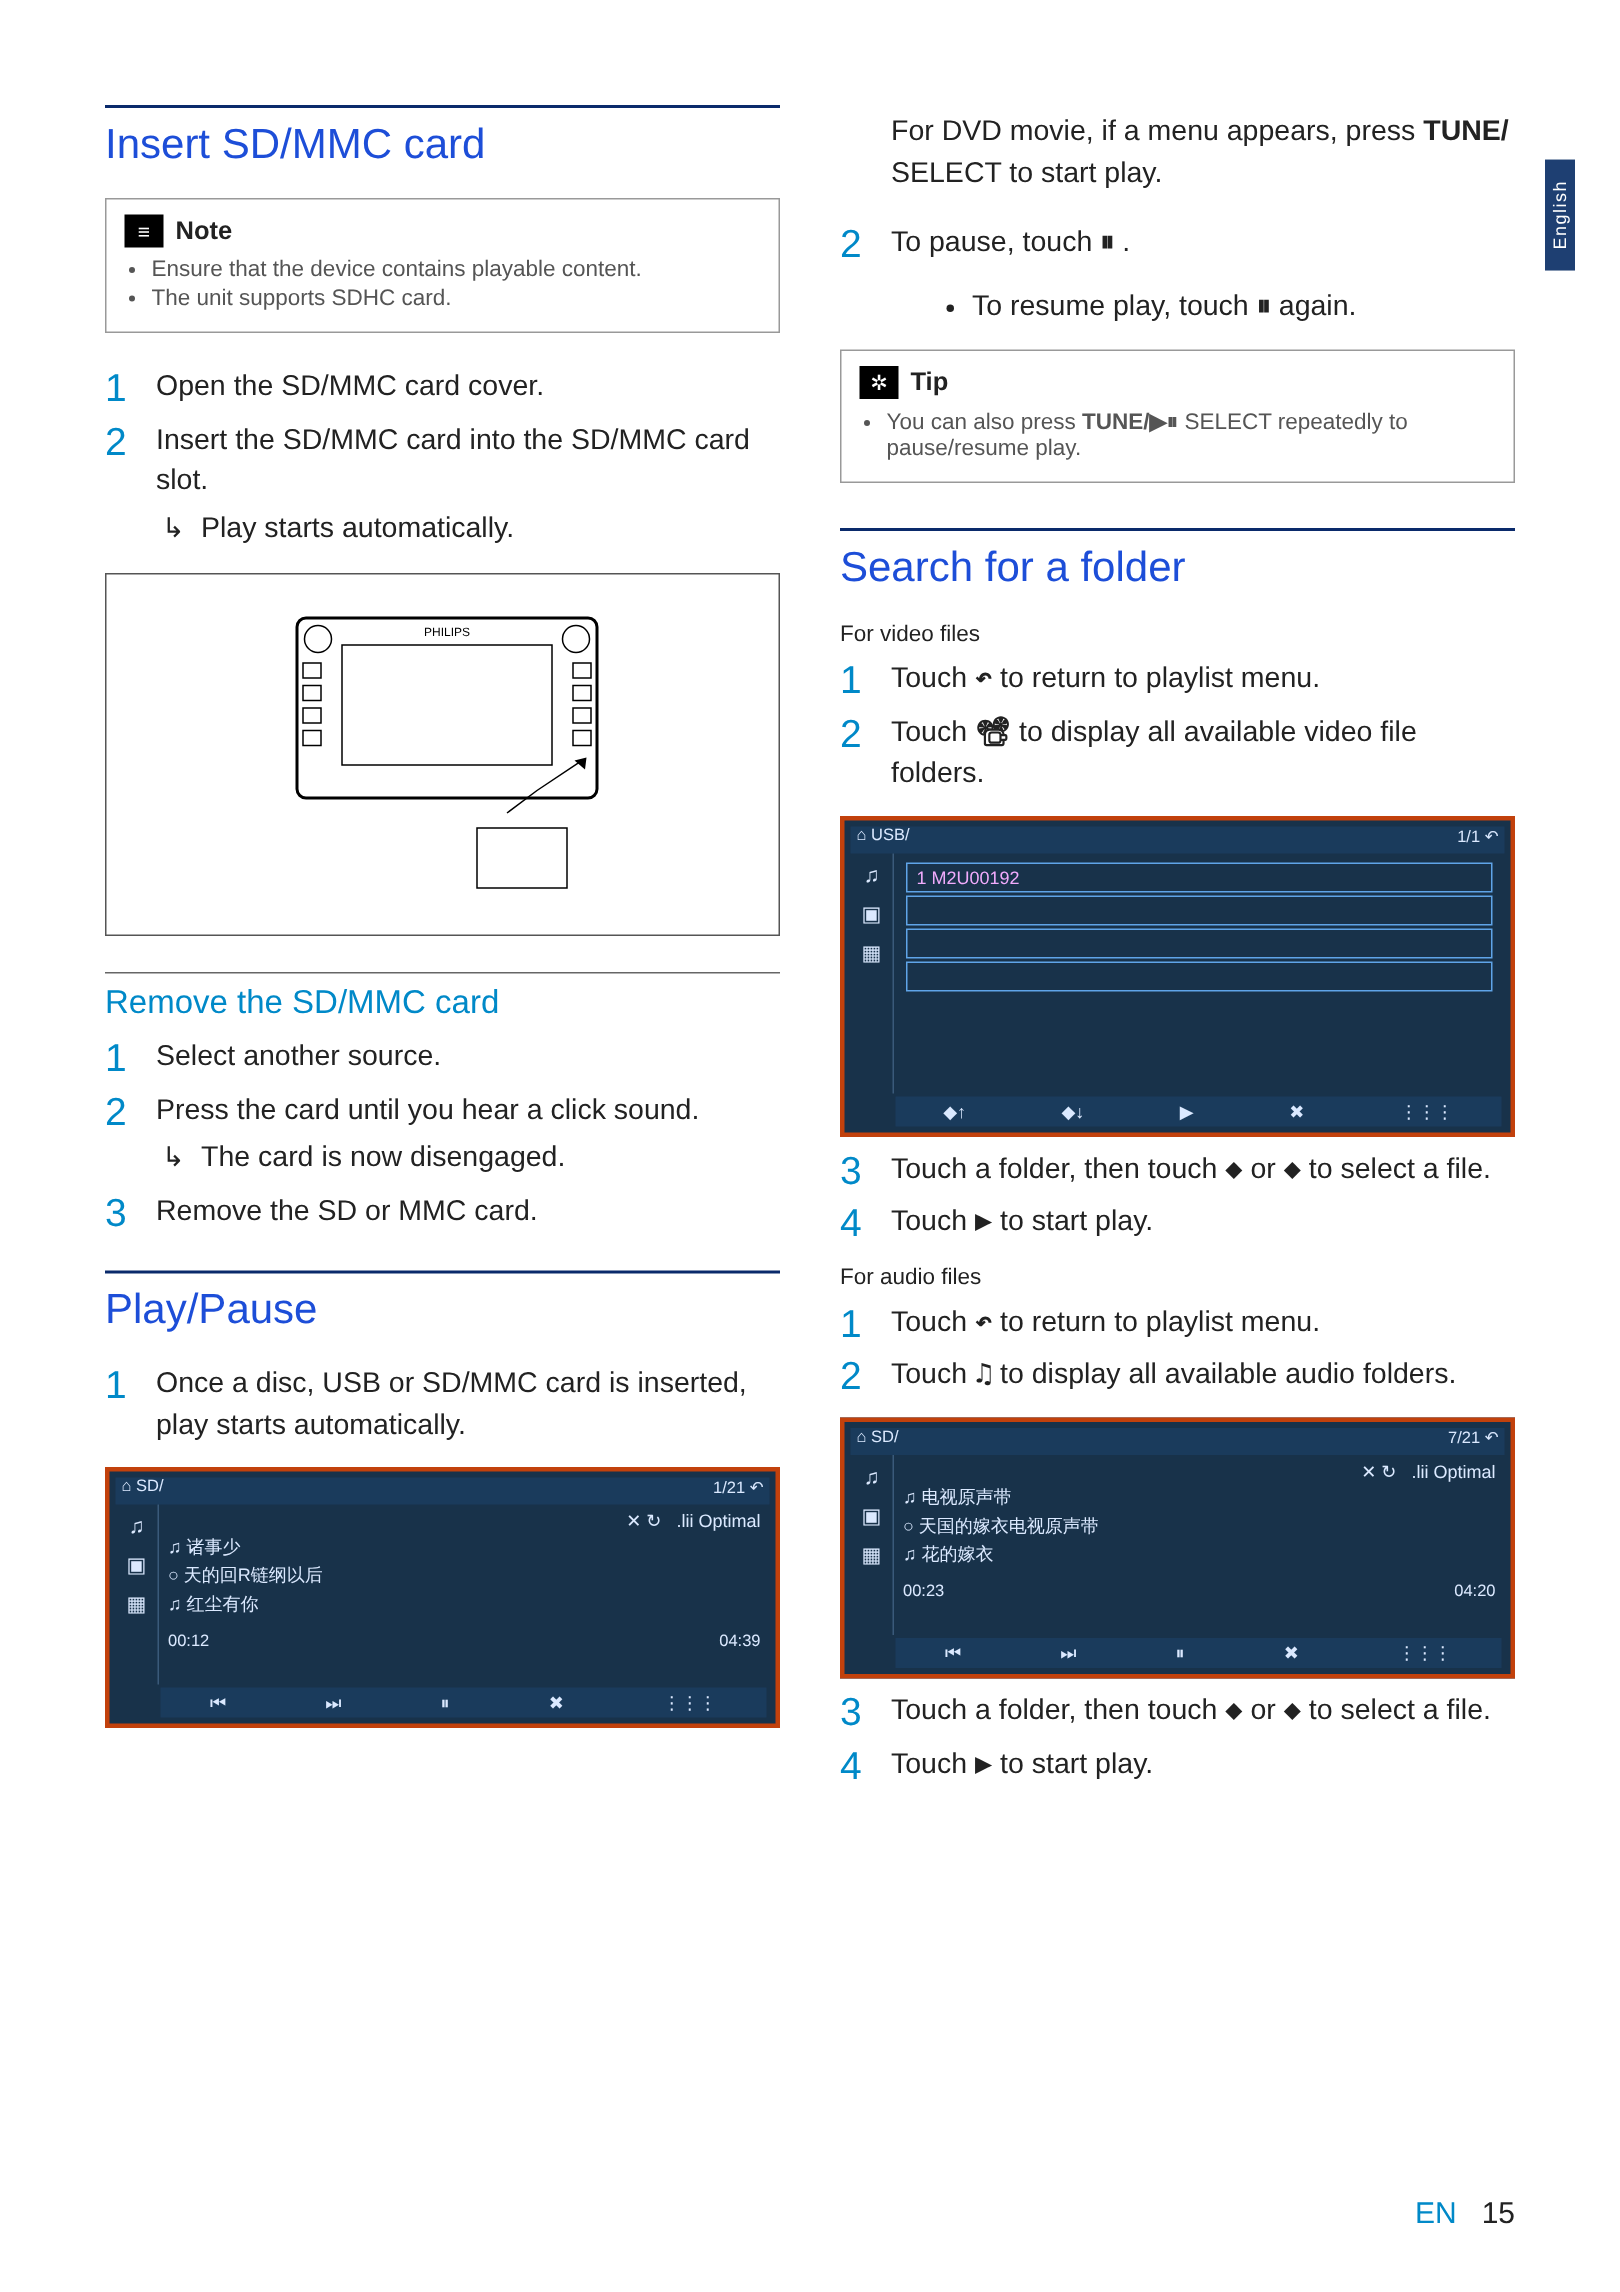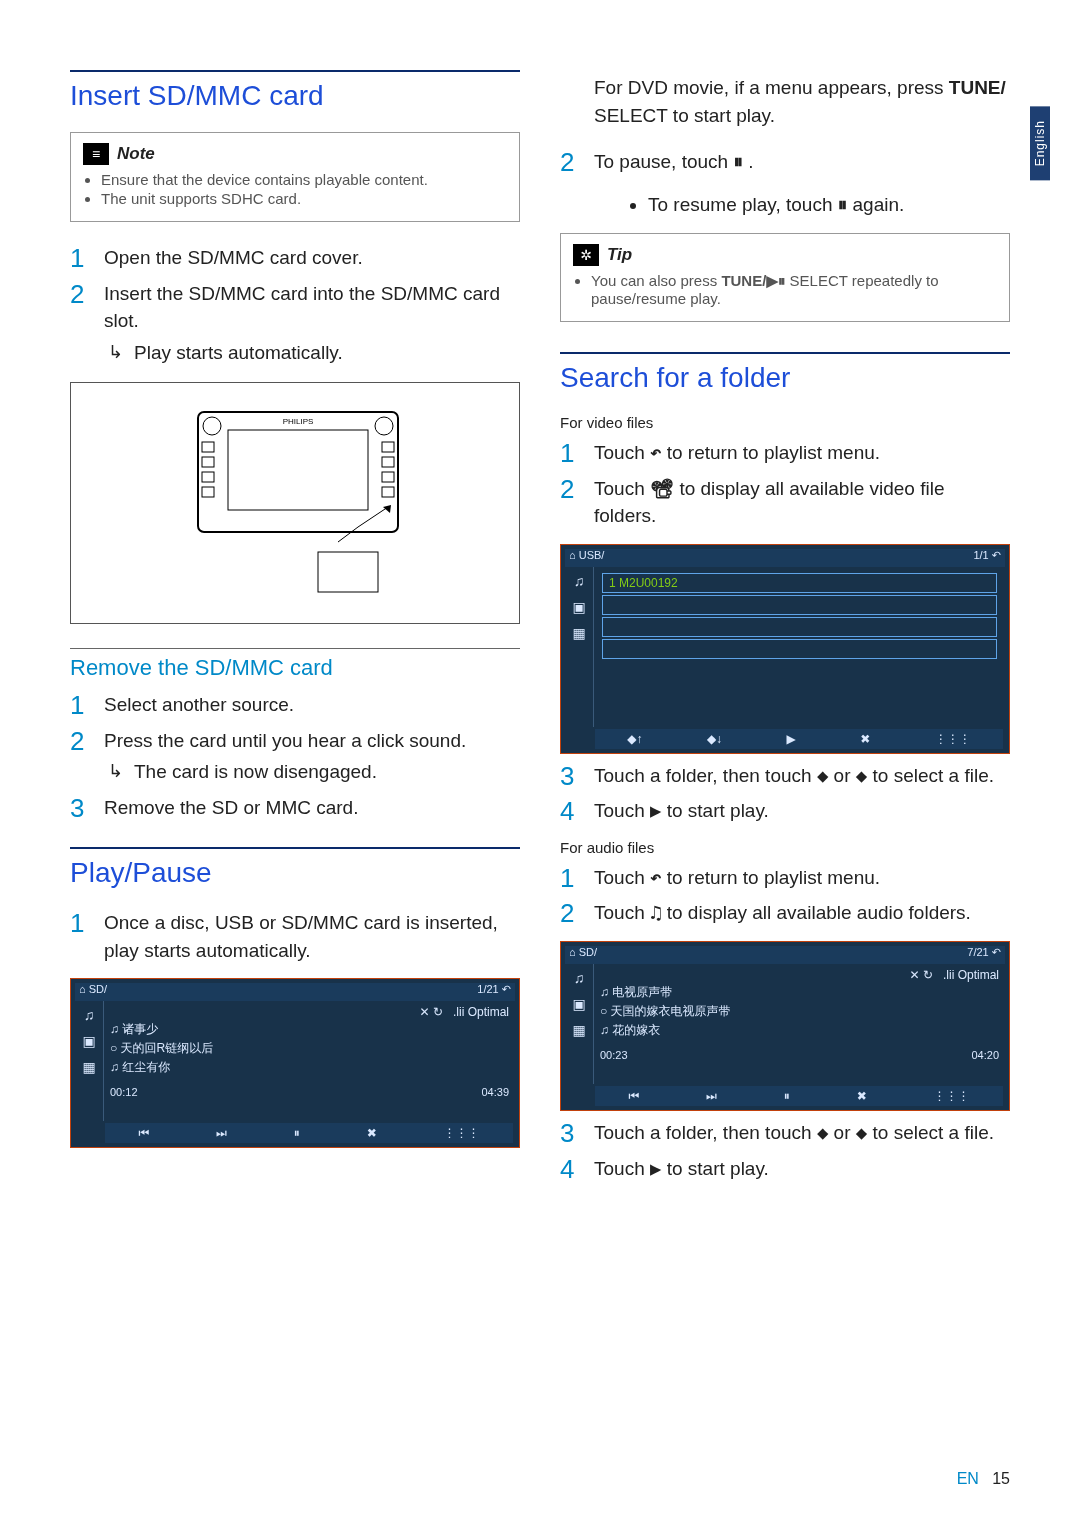--- a/index.html
+++ b/index.html
@@ -59,21 +59,20 @@
     background: #000;
     display: flex;
     align-items: center;
     justify-content: center;
     color: #fff;
     font-size: 14px;
   }
   .callout-title {
     font-weight: 600;
     font-size: 17px;
-    font-style: italic;
   }
   .callout ul {
     margin: 2px 0 0 0;
     padding-left: 18px;
     font-size: 15px;
     color: #555;
   }
   .callout li { margin: 2px 0; }
   ol.steps {
     list-style: none;
@@ -130,21 +129,21 @@
     justify-content: center;
     background: #fff;
     padding-left: 45px;
   }
   .device-illus {
     font-size: 12px;
     color: #333;
     text-align: center;
   }
   .screenshot {
-    border: 1px solid #c2410c;
+    border: 3px solid #c2410c;
     background: #18324a;
     height: 160px;
     margin: 10px 0 8px 0;
     color: #dbe9ff;
     font-size: 12px;
     padding: 4px;
     position: relative;
   }
   .screenshot.tall { height: 200px; }
   .ss-top {
@@ -172,21 +171,21 @@
   .ss-ctrl {
     position:absolute; bottom:4px; left:34px; right:6px;
     display:flex; justify-content:space-around;
     background:#1a3b5c; height:20px; align-items:center;
     font-size:12px;
   }
   .ss-folder-row {
     border: 1px solid #5fa4e8;
     padding: 2px 6px;
     margin: 2px;
-    color: #84cc16;
+    color: #f0abfc;
   }
   .icon-inline {
     display: inline-block;
     font-family: monospace;
     font-weight: bold;
   }
   .subhead {
     font-weight: 400;
     font-size: 15px;
     margin: 8px 0 4px 0;
@@ -201,21 +200,21 @@
     font-size: 12px;
     padding: 14px 3px;
     writing-mode: vertical-rl;
     transform: rotate(180deg);
     letter-spacing: 1px;
   }
   .footer {
     position: absolute;
     bottom: 40px;
     right: 70px;
-    font-size: 16px;
+    font-size: 20px;
   }
   .footer .en { color: #0089c8; font-weight:500; }
 </style>
 </head>
 <body>
 
 <div class="lang-tab">English</div>
 
 <div class="page">
 

